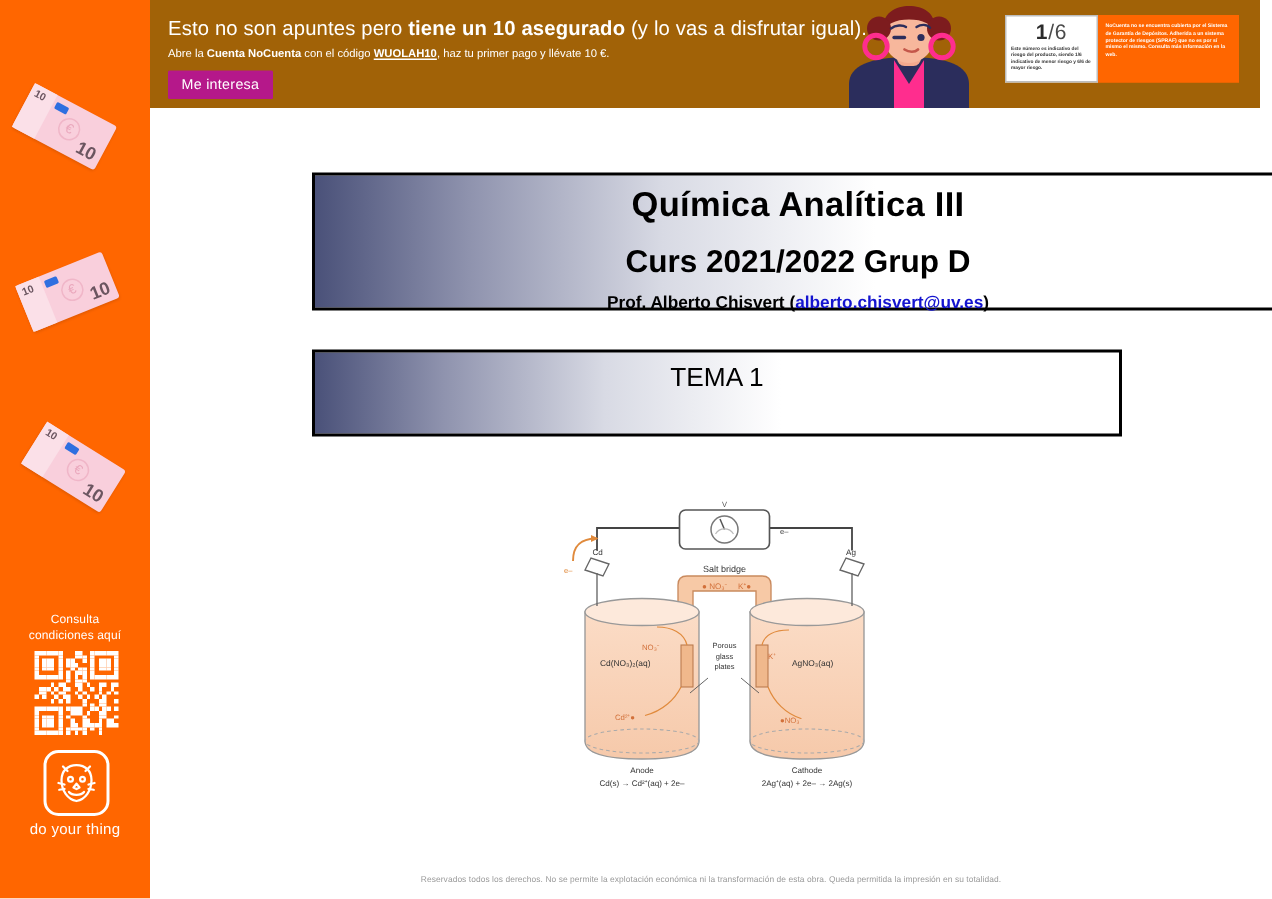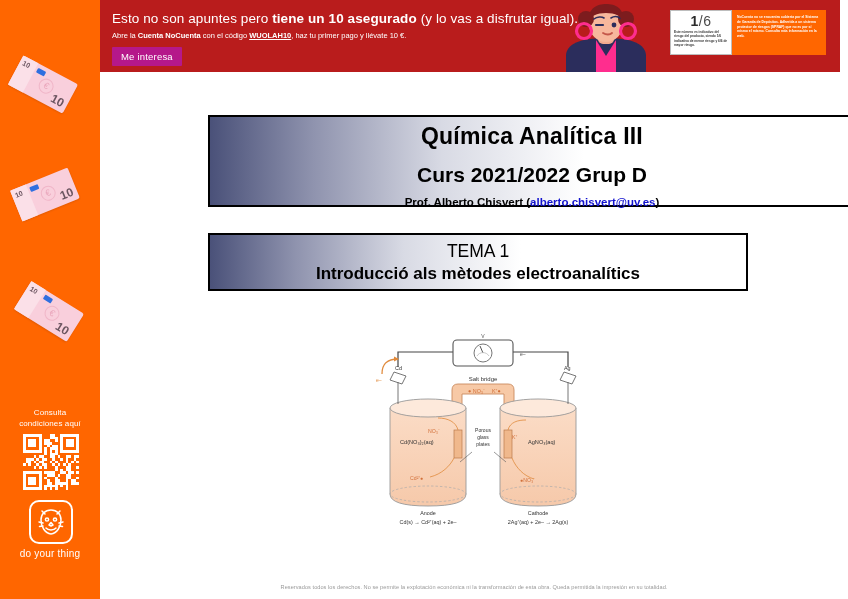--- a/index.html
+++ b/index.html
@@ -60,21 +60,21 @@
   }
   .lion-box svg { width: 32px; height: 32px; display: block; }
   .rail-tag {
     position: absolute; left: 0; right: 0; top: 548px;
     text-align: center; color: #ffffff; font-size: 10px; letter-spacing: .2px;
   }
 
   
   .ad {
     position: absolute; left: 100px; top: 0; width: 740px; height: 72px;
-    background: #b91c1c; overflow: hidden; text-decoration: underline;
+    background: #a16207; overflow: hidden; text-decoration: underline;
   }
   .ad-head {
     position: absolute; left: 12px; top: 11px;
     font-size: 13.5px; color: #ffffff; white-space: nowrap; letter-spacing: .1px;
   }
   .ad-head b { font-weight: 700; }
   .ad-sub {
     position: absolute; left: 12px; top: 31px;
     font-size: 7.5px; color: #ffffff; white-space: nowrap;
   }
@@ -678,21 +678,20 @@
   <div class="doc">
 
     <div class="slide-box title-box">
       <div class="t1">Química Analítica III</div>
       <div class="t2">Curs 2021/2022 Grup D</div>
       <div class="t3"><span>Prof. Alberto Chisvert (</span><a href="#">alberto.chisvert@uv.es</a><span>)</span></div>
     </div>
 
     <div class="slide-box tema-box">
       <div class="t4">TEMA 1</div>
-      <div class="t5">Introducció als mètodes electroanalítics</div>
     </div>
 
     <div class="figure">
       <svg viewBox="0 0 230 195" aria-hidden="true">
         <defs>
           <linearGradient id="sol" x1="0" y1="0" x2="0" y2="1">
             <stop offset="0%" stop-color="#fbdcc6"></stop>
             <stop offset="100%" stop-color="#f6c9aa"></stop>
           </linearGradient>
         </defs>

